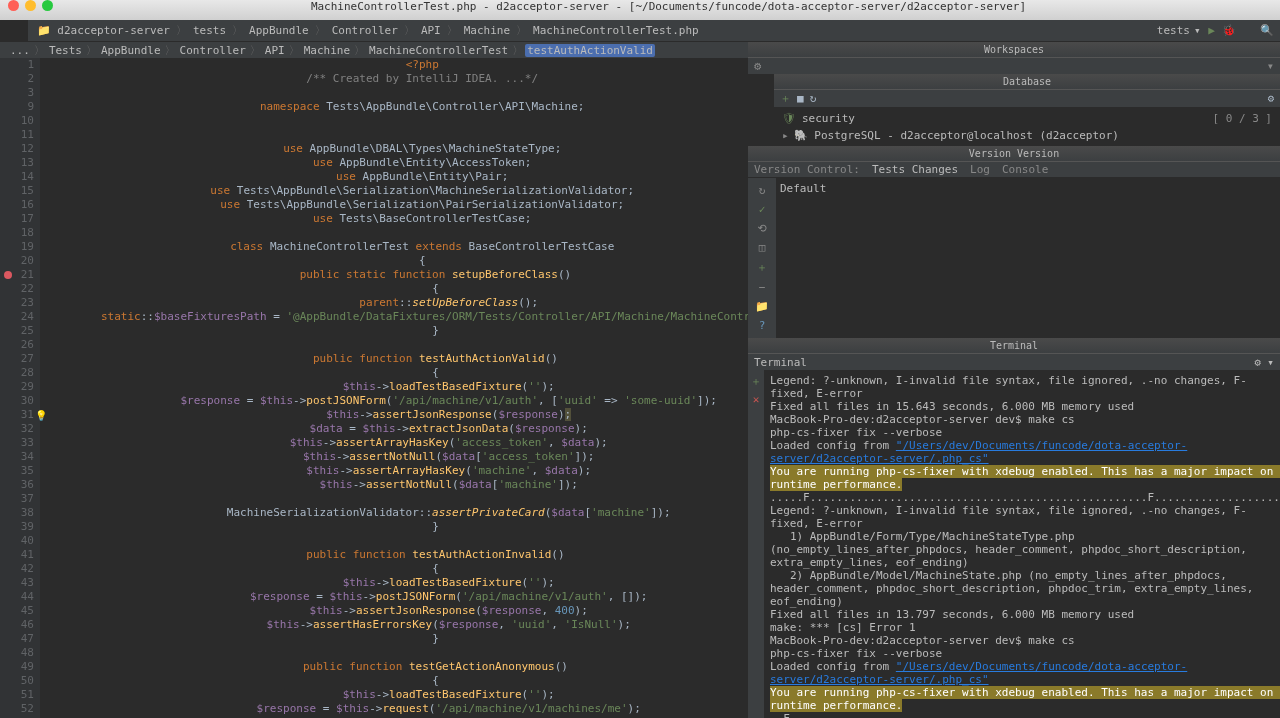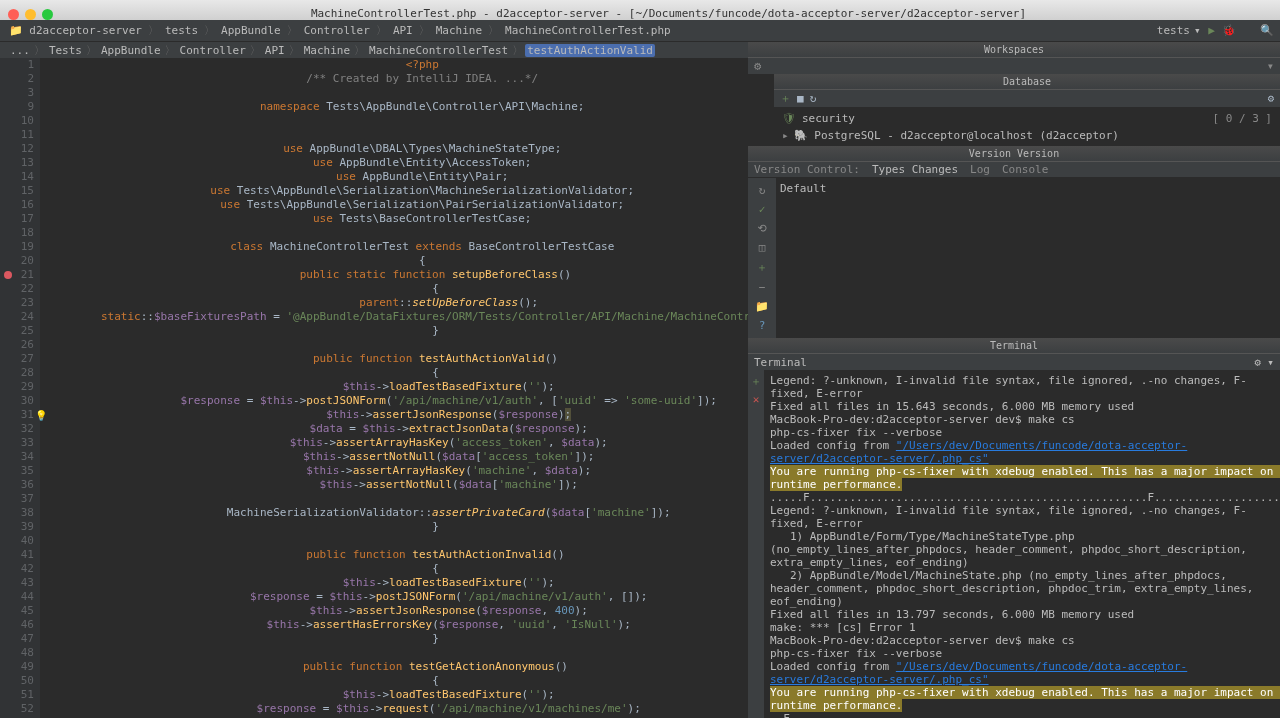--- a/index.html
+++ b/index.html
@@ -1,21 +1,21 @@
 <!DOCTYPE html>
 <html><head>
 <meta charset="utf-8">
 <style>
 * { margin: 0; padding: 0; box-sizing: border-box; font-family: 'Menlo', 'Consolas', monospace; font-size: 11px; }
 body { background: #2b2b2b; color: #a9b7c6; width: 1280px; height: 718px; overflow: hidden; }
-.title-bar { height: 20px; background: linear-gradient(#e8e8e8, #d0d0d0); display: flex; align-items: flex-end; padding: 0 8px; color: #333; font-family: -apple-system, sans-serif; font-size: 12px; }
+.title-bar { height: 20px; background: linear-gradient(#e8e8e8, #d0d0d0); display: flex; align-items: flex-start; padding: 0 8px; color: #333; font-family: -apple-system, sans-serif; font-size: 12px; }
 .traffic-lights { display: flex; gap: 6px; margin-right: 12px; }
 .traffic-light { width: 11px; height: 11px; border-radius: 50%; }
 .tl-red { background: #ff5f56; } .tl-yellow { background: #ffbd2e; } .tl-green { background: #27c93f; }
-.toolbar { height: 22px; background: #3c3f41; display: flex; align-items: center; padding: 0 6px; border-bottom: 1px solid #2b2b2b; }
+.toolbar { height: 22px; background: #3c3f41; display: flex; align-items: center; padding: 0 6px; border-bottom: 1px solid #2b2b2b; margin-left: 28px; }
 .breadcrumb { display: flex; align-items: center; color: #bbb; font-size: 11px; }
 .breadcrumb span { padding: 0 3px; }
 .breadcrumb .sep { color: #666; }
 .run-configs { margin-left: auto; display: flex; align-items: center; gap: 4px; }
 .run-icon { width: 14px; height: 14px; display: inline-flex; align-items: center; justify-content: center; color: #6a8759; }
 .main-layout { display: flex; height: 676px; }
 .left-panel { width: 748px; display: flex; flex-direction: column; }
 .right-panel { width: 532px; display: flex; flex-direction: column; background: #2b2b2b; }
 .editor-area { display: flex; flex: 1; overflow: hidden; }
 .file-tree { width: 145px; background: #3c3f41; overflow: hidden; }
@@ -200,21 +200,21 @@
           <span style="color:#6897bb">🐘</span>
           <span>PostgreSQL - d2acceptor@localhost (d2acceptor)</span>
         </div>
       </div>
     </div>
 
     <div class="vc-panel">
       <div class="panel-header">Version Version</div>
       <div class="vc-tabs" id="vc-tabs">
           <span>Version Control:</span>
-          <span class="active-tab">Types Changes</span>
+          <span class="active-tab">Tests Changes</span>
           <span>Log</span>
           <span>Console</span>
         </div>
       <div class="vc-body">
         <div class="vc-sidebar">
           <div>↻</div>
           <div style="color:#6a8759">✓</div>
           <div>⟲</div>
           <div>◫</div>
           <div style="color:#6a8759">＋</div>

